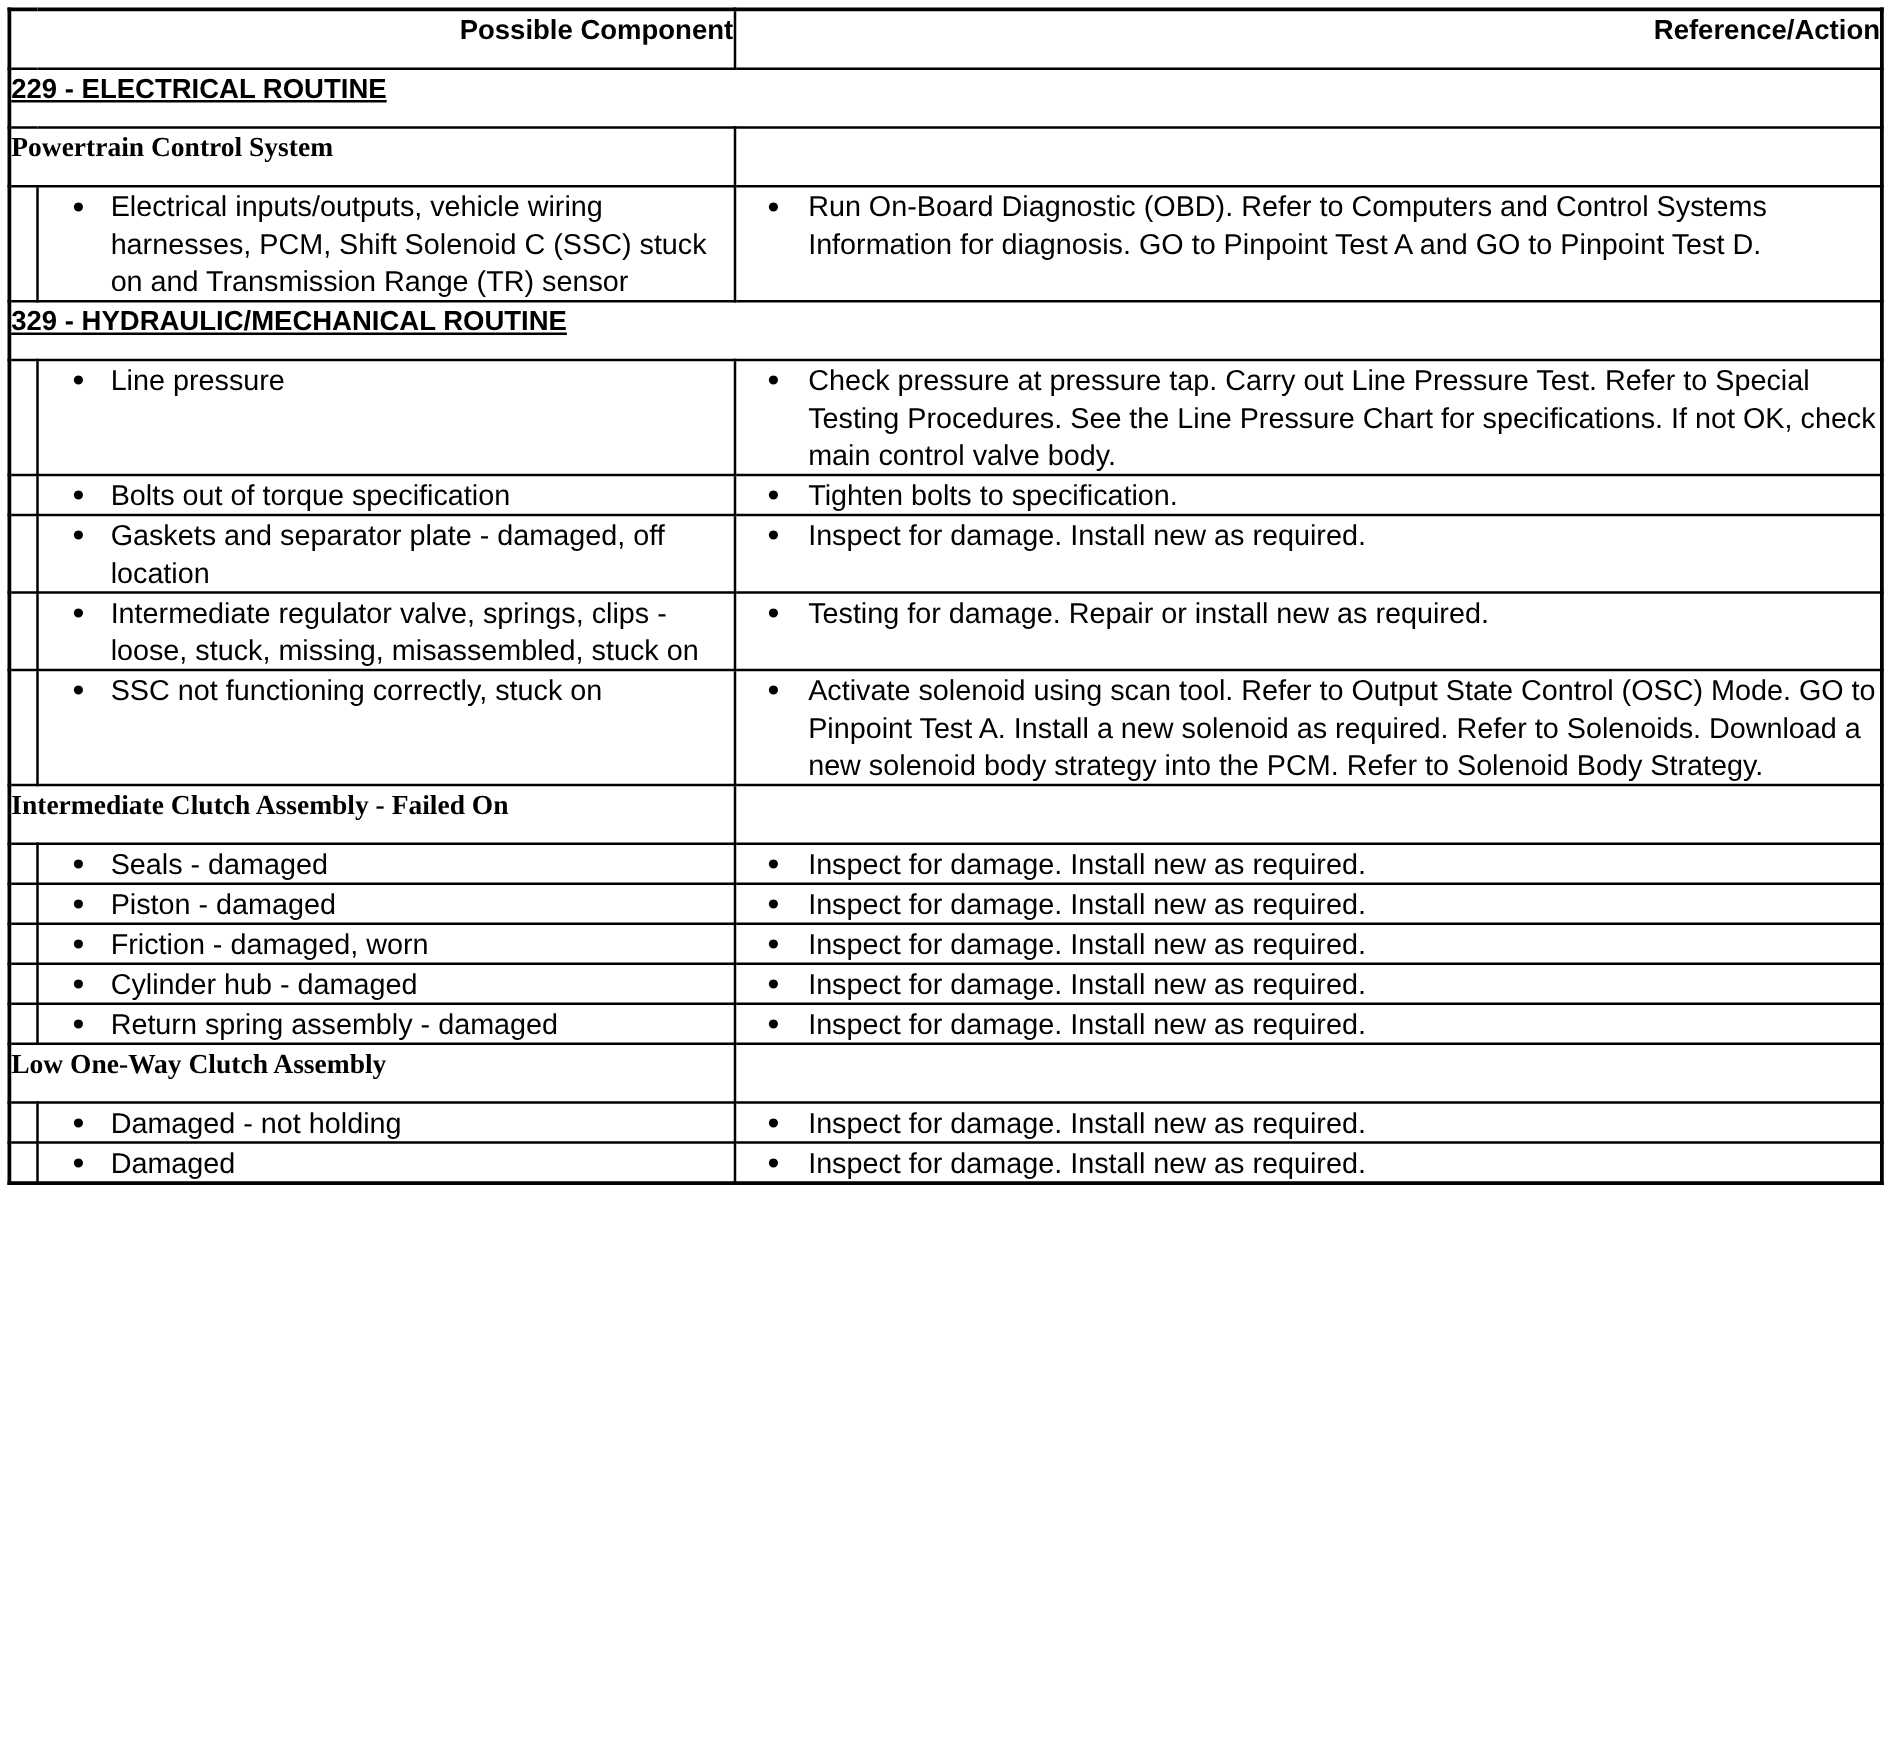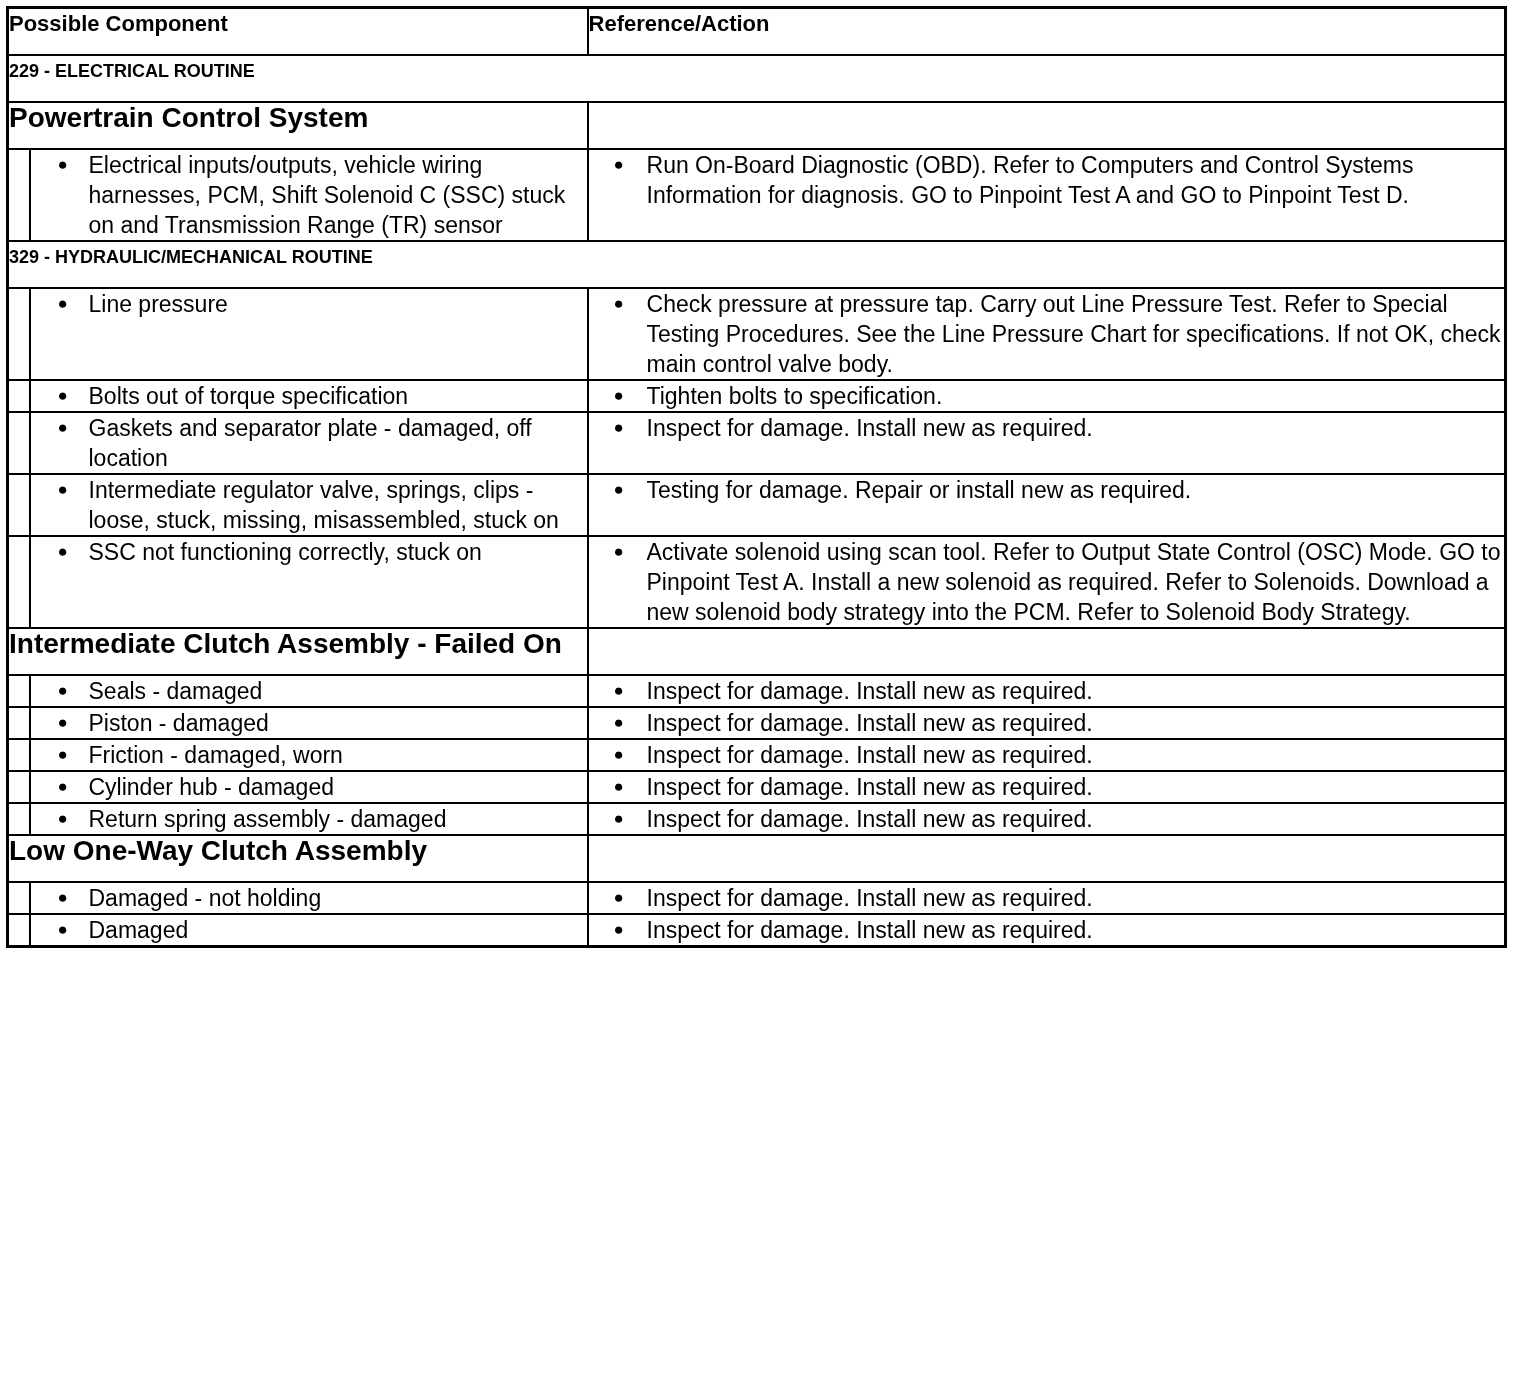--- a/index.html
+++ b/index.html
@@ -14,23 +14,23 @@
     line-height: 30px;
   }
   table.diag td, table.diag th {
     border: 2px solid #000;
     padding: 0;
     vertical-align: top;
   }
   col.c-indent { width: 22px; }
   col.c-comp { width: 558px; }
   col.c-ref { width: auto; }
-  th.hdr { height: 45px; font-weight: bold; text-align: left; vertical-align: middle; font-size: 22px; }
-  td.routine { height: 45px; font-weight: bold; padding-left: 7px; vertical-align: middle; font-size: 18px; }
-  td.group { height: 45px; font-weight: bold; padding-left: 7px; vertical-align: middle; font-size: 28px; }
+  th.hdr { height: 45px; font-weight: bold; text-align: right; vertical-align: middle; font-size: 22px; }
+  td.routine { height: 45px; font-weight: bold; padding-left: 7px; vertical-align: middle; font-size: 22px; text-decoration: underline; }
+  td.group { height: 45px; font-weight: bold; padding-left: 7px; vertical-align: middle; font-size: 22px; font-family: Liberation Serif, serif; }
   td.group-empty { height: 45px; }
   td.indent { border-right: 2px solid #000; }
   td.item { padding: 9px 10px 10px 0; }
   .bullet-line { display: flex; align-items: flex-start; }
   .bullet { width: 58px; flex: 0 0 58px; text-align: left; padding-left: 27px; box-sizing: border-box; font-size: 17px; line-height: 30px; }
   td.ref .bullet { width: 58px; flex: 0 0 58px; padding-left: 25px; }
   .txt { flex: 1; }
   td.ref { padding: 9px 12px 10px 0; }
 </style>
 </head>

